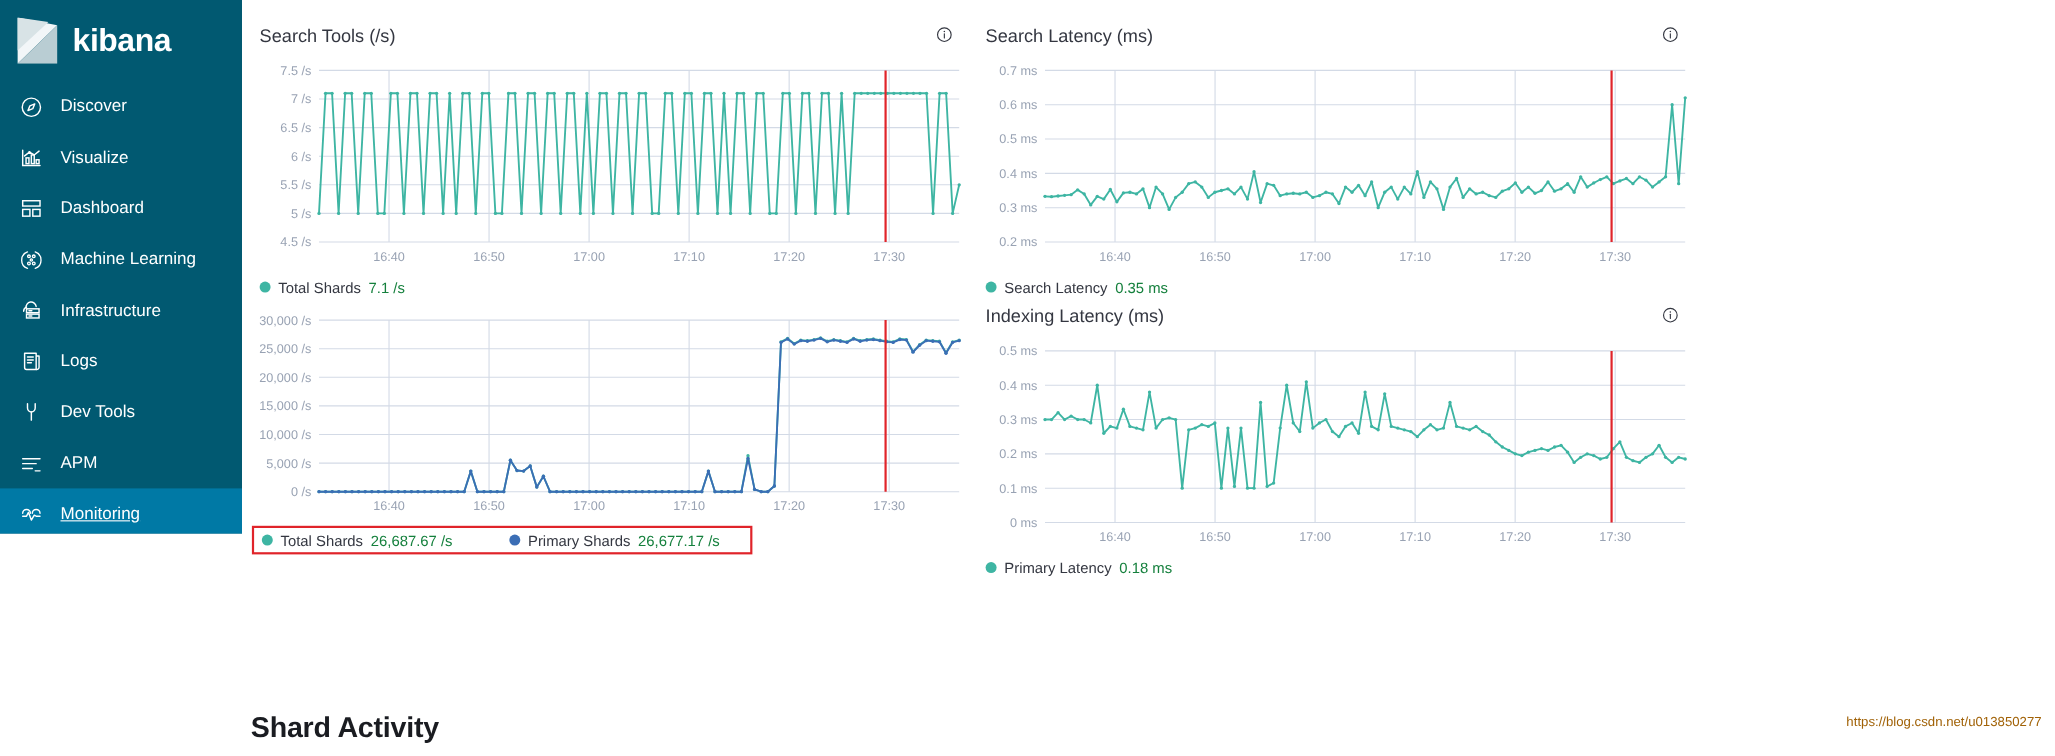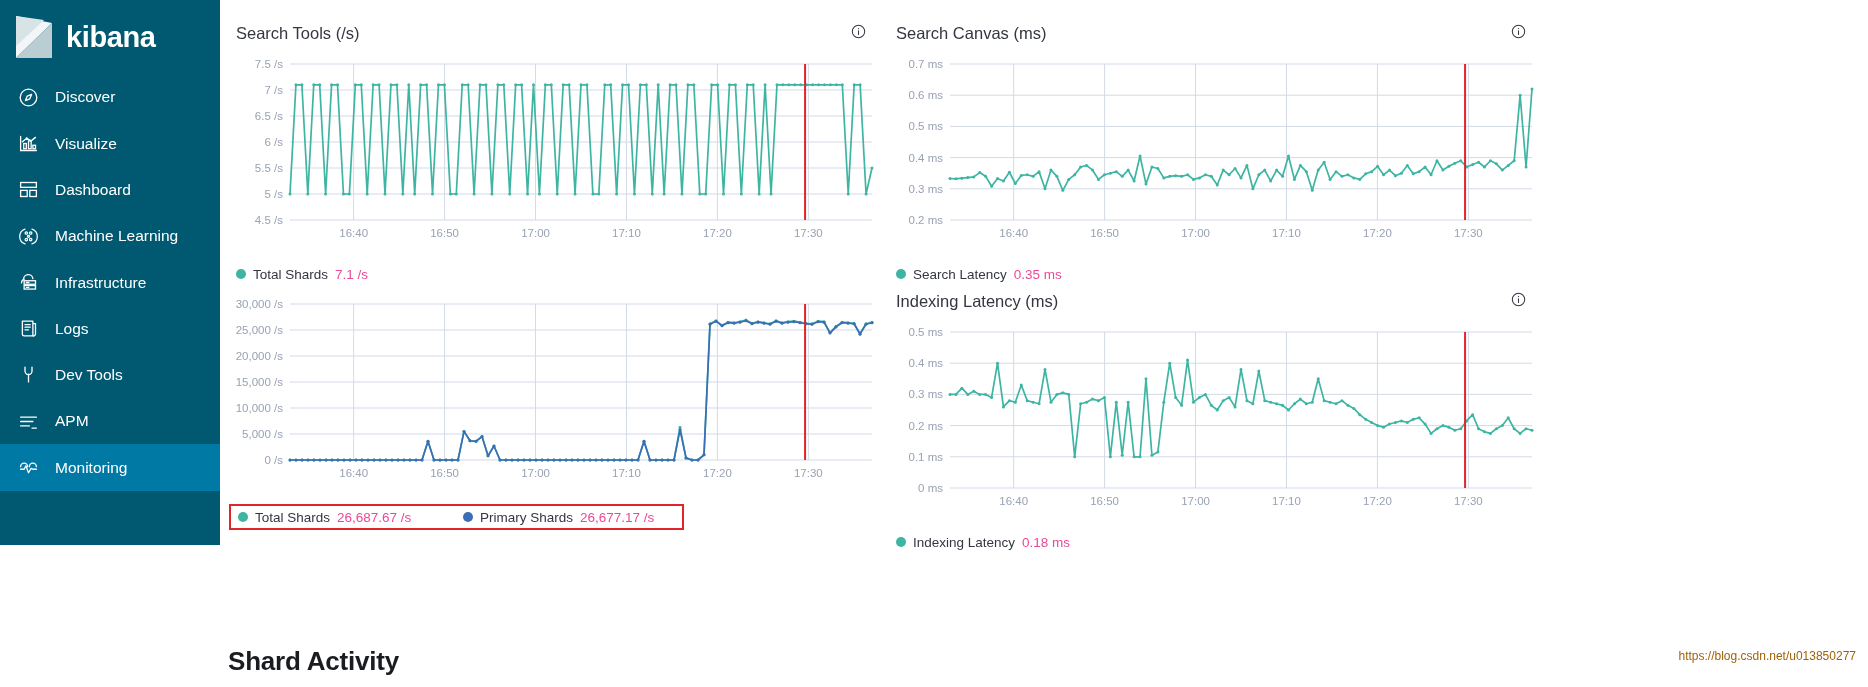--- a/index.html
+++ b/index.html
@@ -6,21 +6,21 @@
   html, body {
     width: 1868px; height: 687px;
     font-family: "Liberation Sans", sans-serif;
     background: #ffffff;
     overflow: hidden;
   }
   .app { display: flex; width: 1868px; height: 687px; }
 
   
   .sidebar {
-    width: 220px; height: 545px;
+    width: 220px; height: 485px;
     background: #015971;
     flex: 0 0 220px;
     position: relative;
     overflow: hidden;
     text-align: right;
   }
   .brand {
     display: flex; align-items: center;
     gap: 12px;
     padding: 14px 0 14px 14px;
@@ -43,21 +43,21 @@
   .nav-item {
     display: flex; align-items: center;
     gap: 16px;
     height: 46.3px;
     padding-left: 17px;
     color: #ffffff;
     font-size: 15.5px;
     cursor: pointer;
     user-select: none;
   }
-  .nav-item.active { background: #0079a5; }
+  .nav-item.active { background: #0079a5; text-decoration: underline; }
   .nav-icon {
     width: 22px; height: 22px;
     flex: 0 0 22px;
     display: flex; align-items: center; justify-content: center;
   }
   .nav-icon svg { display: block; }
   .nav-label { line-height: 1; white-space: nowrap; }
 
   
   .main {
@@ -94,21 +94,21 @@
     position: relative;
     width: 652px;
     height: 188px;
     margin-top: 6px;
   }
   .chart-svg { display: block; }
   .legend {
     display: flex; align-items: center;
     gap: 64px;
     padding-left: 8px;
-    margin-top: 18px;
+    margin-top: 5px;
     height: 20px;
   }
   .legend.boxed {
     border: 2px solid #e0242a;
     width: 455px;
     margin-left: 1px;
     height: 26px;
     gap: 0;
     align-items: center;
     padding-left: 7px;
@@ -119,21 +119,21 @@
     font-size: 13.5px;
     color: #343741;
     white-space: nowrap;
   }
   .legend.boxed .legend-item:first-child { width: 225px; }
   .dot {
     width: 10px; height: 10px;
     border-radius: 50%;
     flex: 0 0 10px;
   }
-  .legend-value { color: #ec4899; }
+  .legend-value { color: #15803d; }
 
   
   .section-title {
     position: absolute;
     left: 8px;
     bottom: 10px;
     font-size: 26px;
     color: #1a1c21;
     font-weight: bold;
     letter-spacing: -0.2px;
@@ -426,21 +426,21 @@
           <div class="legend-item">
             <span class="dot" style="background:#3eb5a3"></span>
             <span>Total Shards</span>
             <span class="legend-value">7.1 /s</span>
           </div>
         </div>
       </div>
 
       <div class="panel">
         <div class="panel-head">
-          <div class="panel-title">Search Canvas (ms)</div>
+          <div class="panel-title">Search Latency (ms)</div>
           <span class="info-icon">
             <svg width="15" height="15" viewBox="0 0 16 16" fill="none" stroke="#343741" stroke-width="1.1">
               <circle cx="8" cy="8" r="6.6"></circle>
               <path d="M8 7.2 L8 11.2" stroke-linecap="round"></path>
               <circle cx="8" cy="4.9" r="0.75" fill="#343741" stroke="none"></circle>
             </svg>
           </span>
         </div>
         <div class="chart-wrap">
           <svg class="chart-svg" id="svg-search-latency" width="652" height="188">
@@ -963,21 +963,21 @@
               <circle cx="626.18" cy="102.72" r="1.5" fill="#3eb5a3"></circle>
               <circle cx="632.12" cy="107.40" r="1.5" fill="#3eb5a3"></circle>
               <circle cx="638.06" cy="102.72" r="1.5" fill="#3eb5a3"></circle>
               <circle cx="644.00" cy="104.28" r="1.5" fill="#3eb5a3"></circle>
               <line x1="577.07" y1="6" x2="577.07" y2="162" stroke="#e0242a" stroke-width="2"></line>
             </svg>
         </div>
         <div class="legend">
           <div class="legend-item">
             <span class="dot" style="background:#3eb5a3"></span>
-            <span>Indexing Latency</span>
+            <span>Primary Latency</span>
             <span class="legend-value">0.18 ms</span>
           </div>
         </div>
       </div>
 
     </div>
 
     <div class="section-title">Shard Activity</div>
     <div class="watermark">https://blog.csdn.net/u013850277</div>
   </div>

